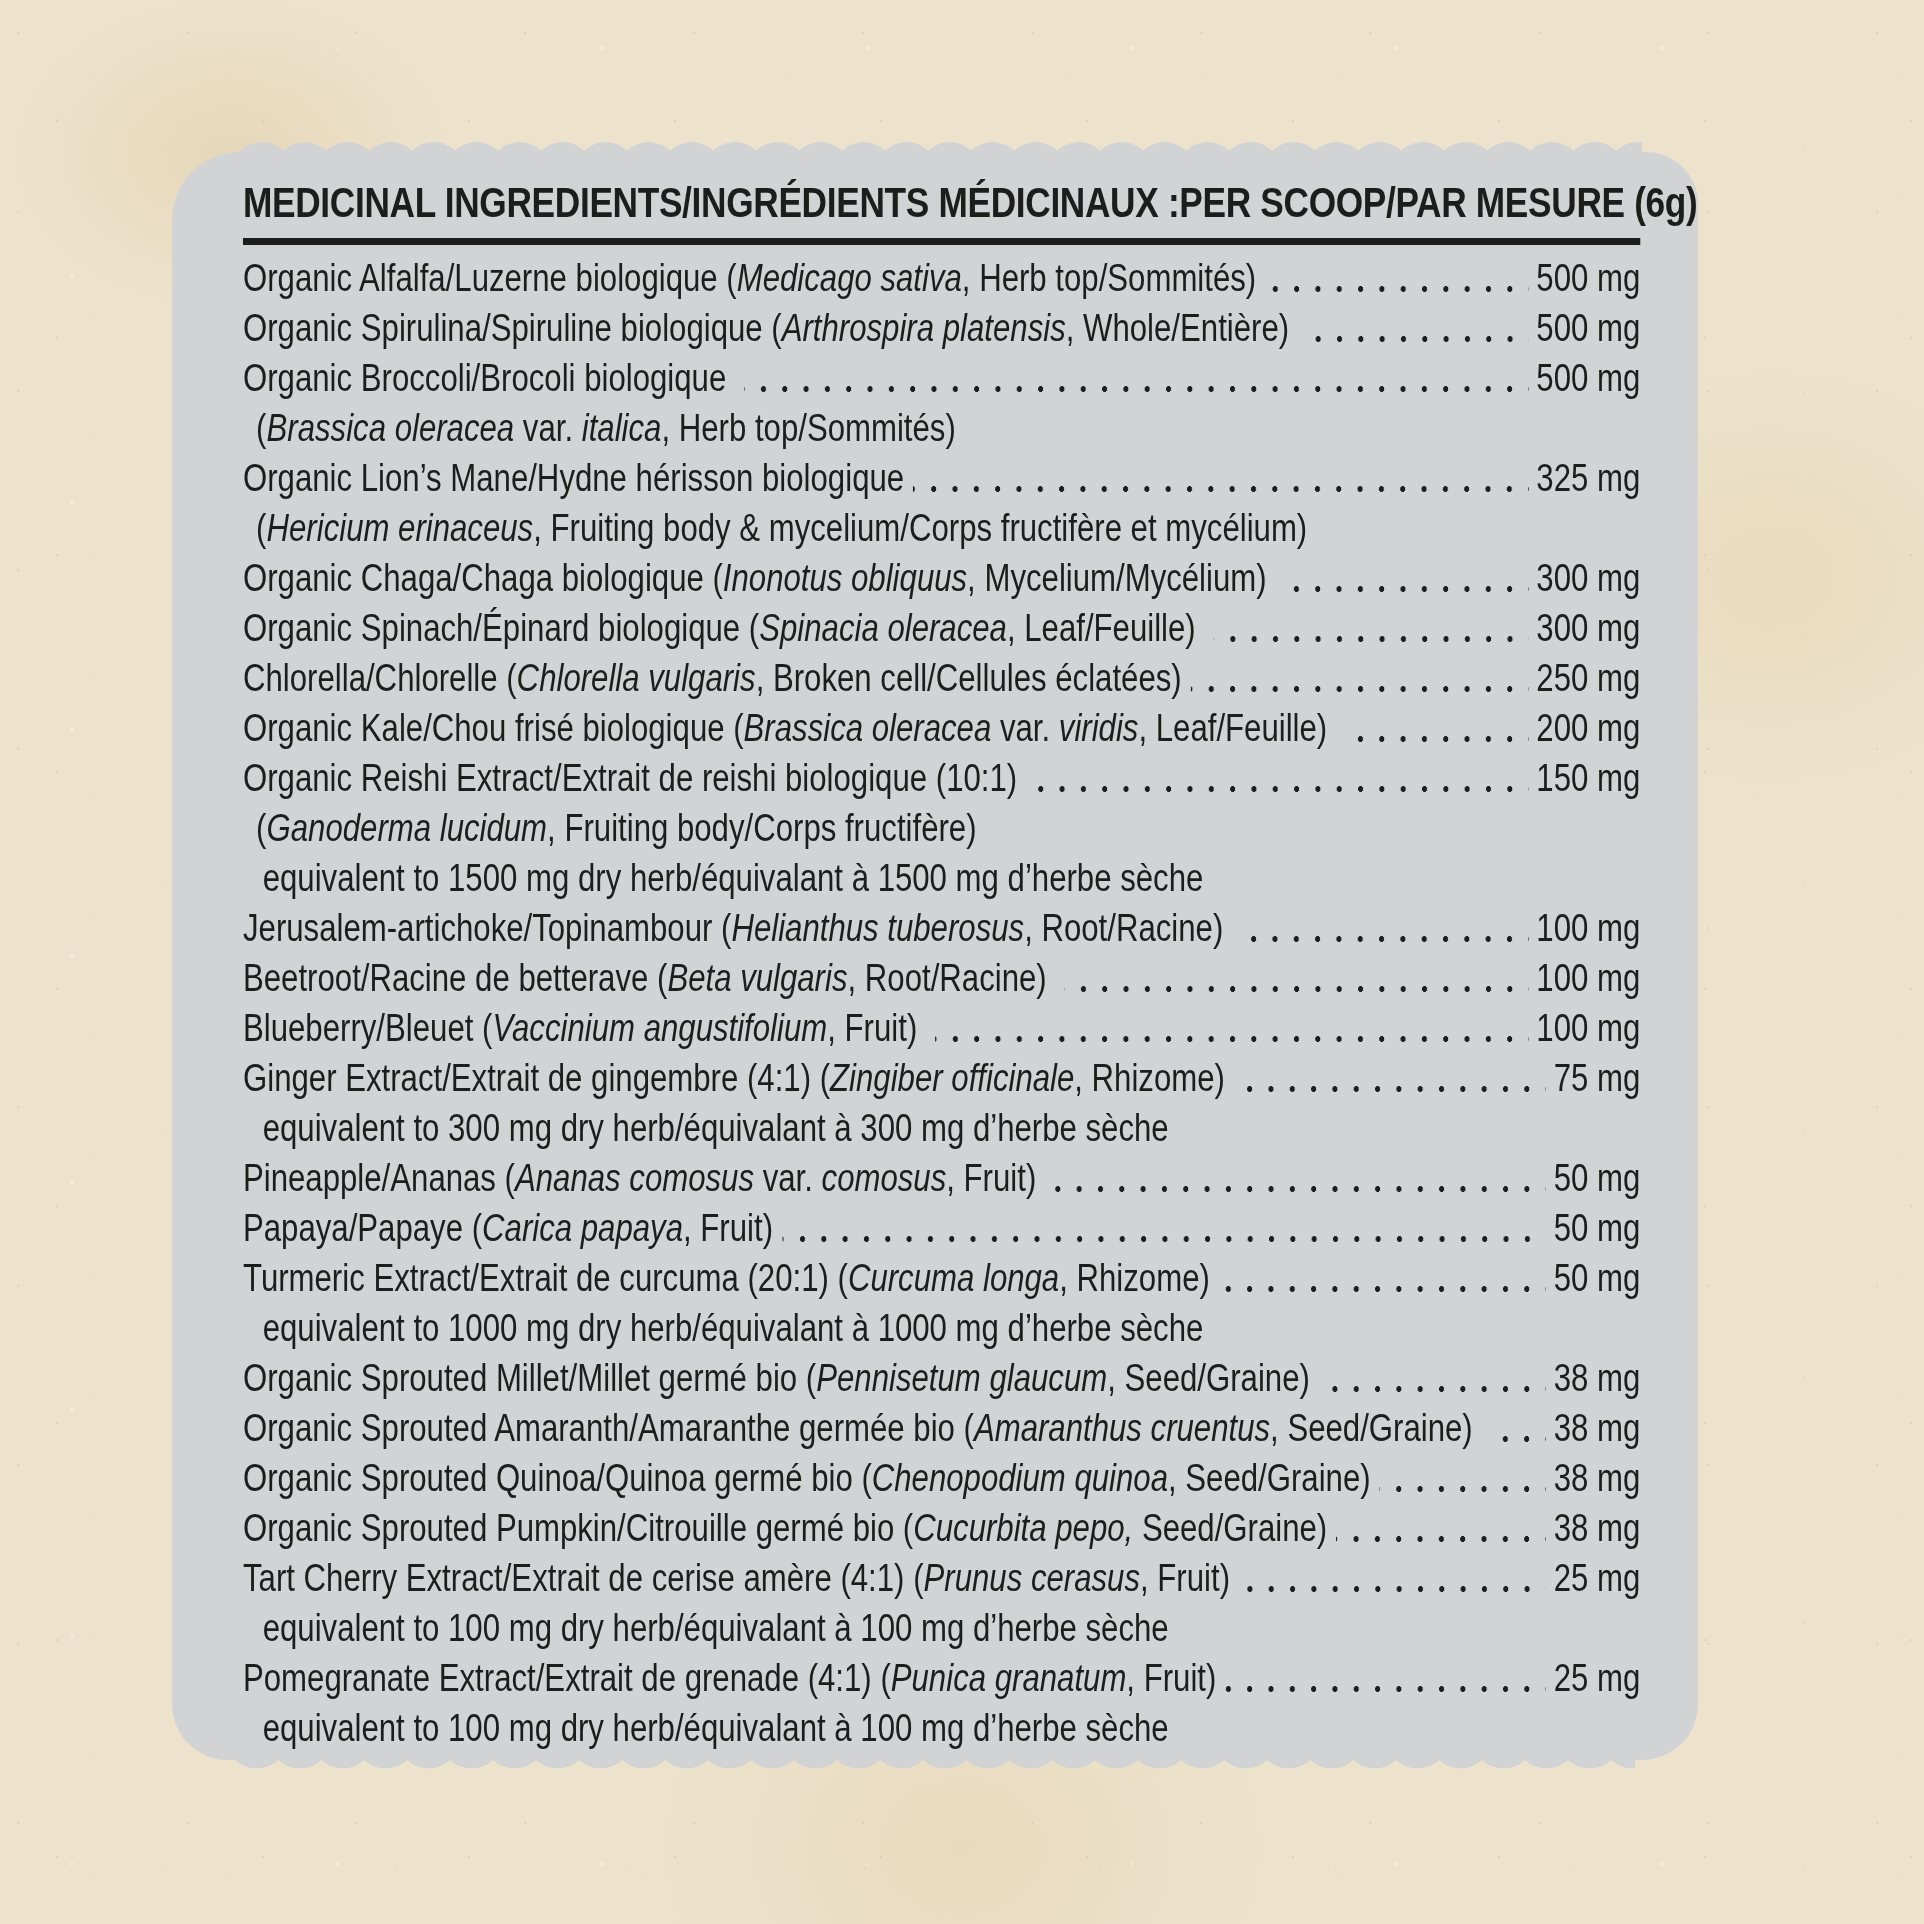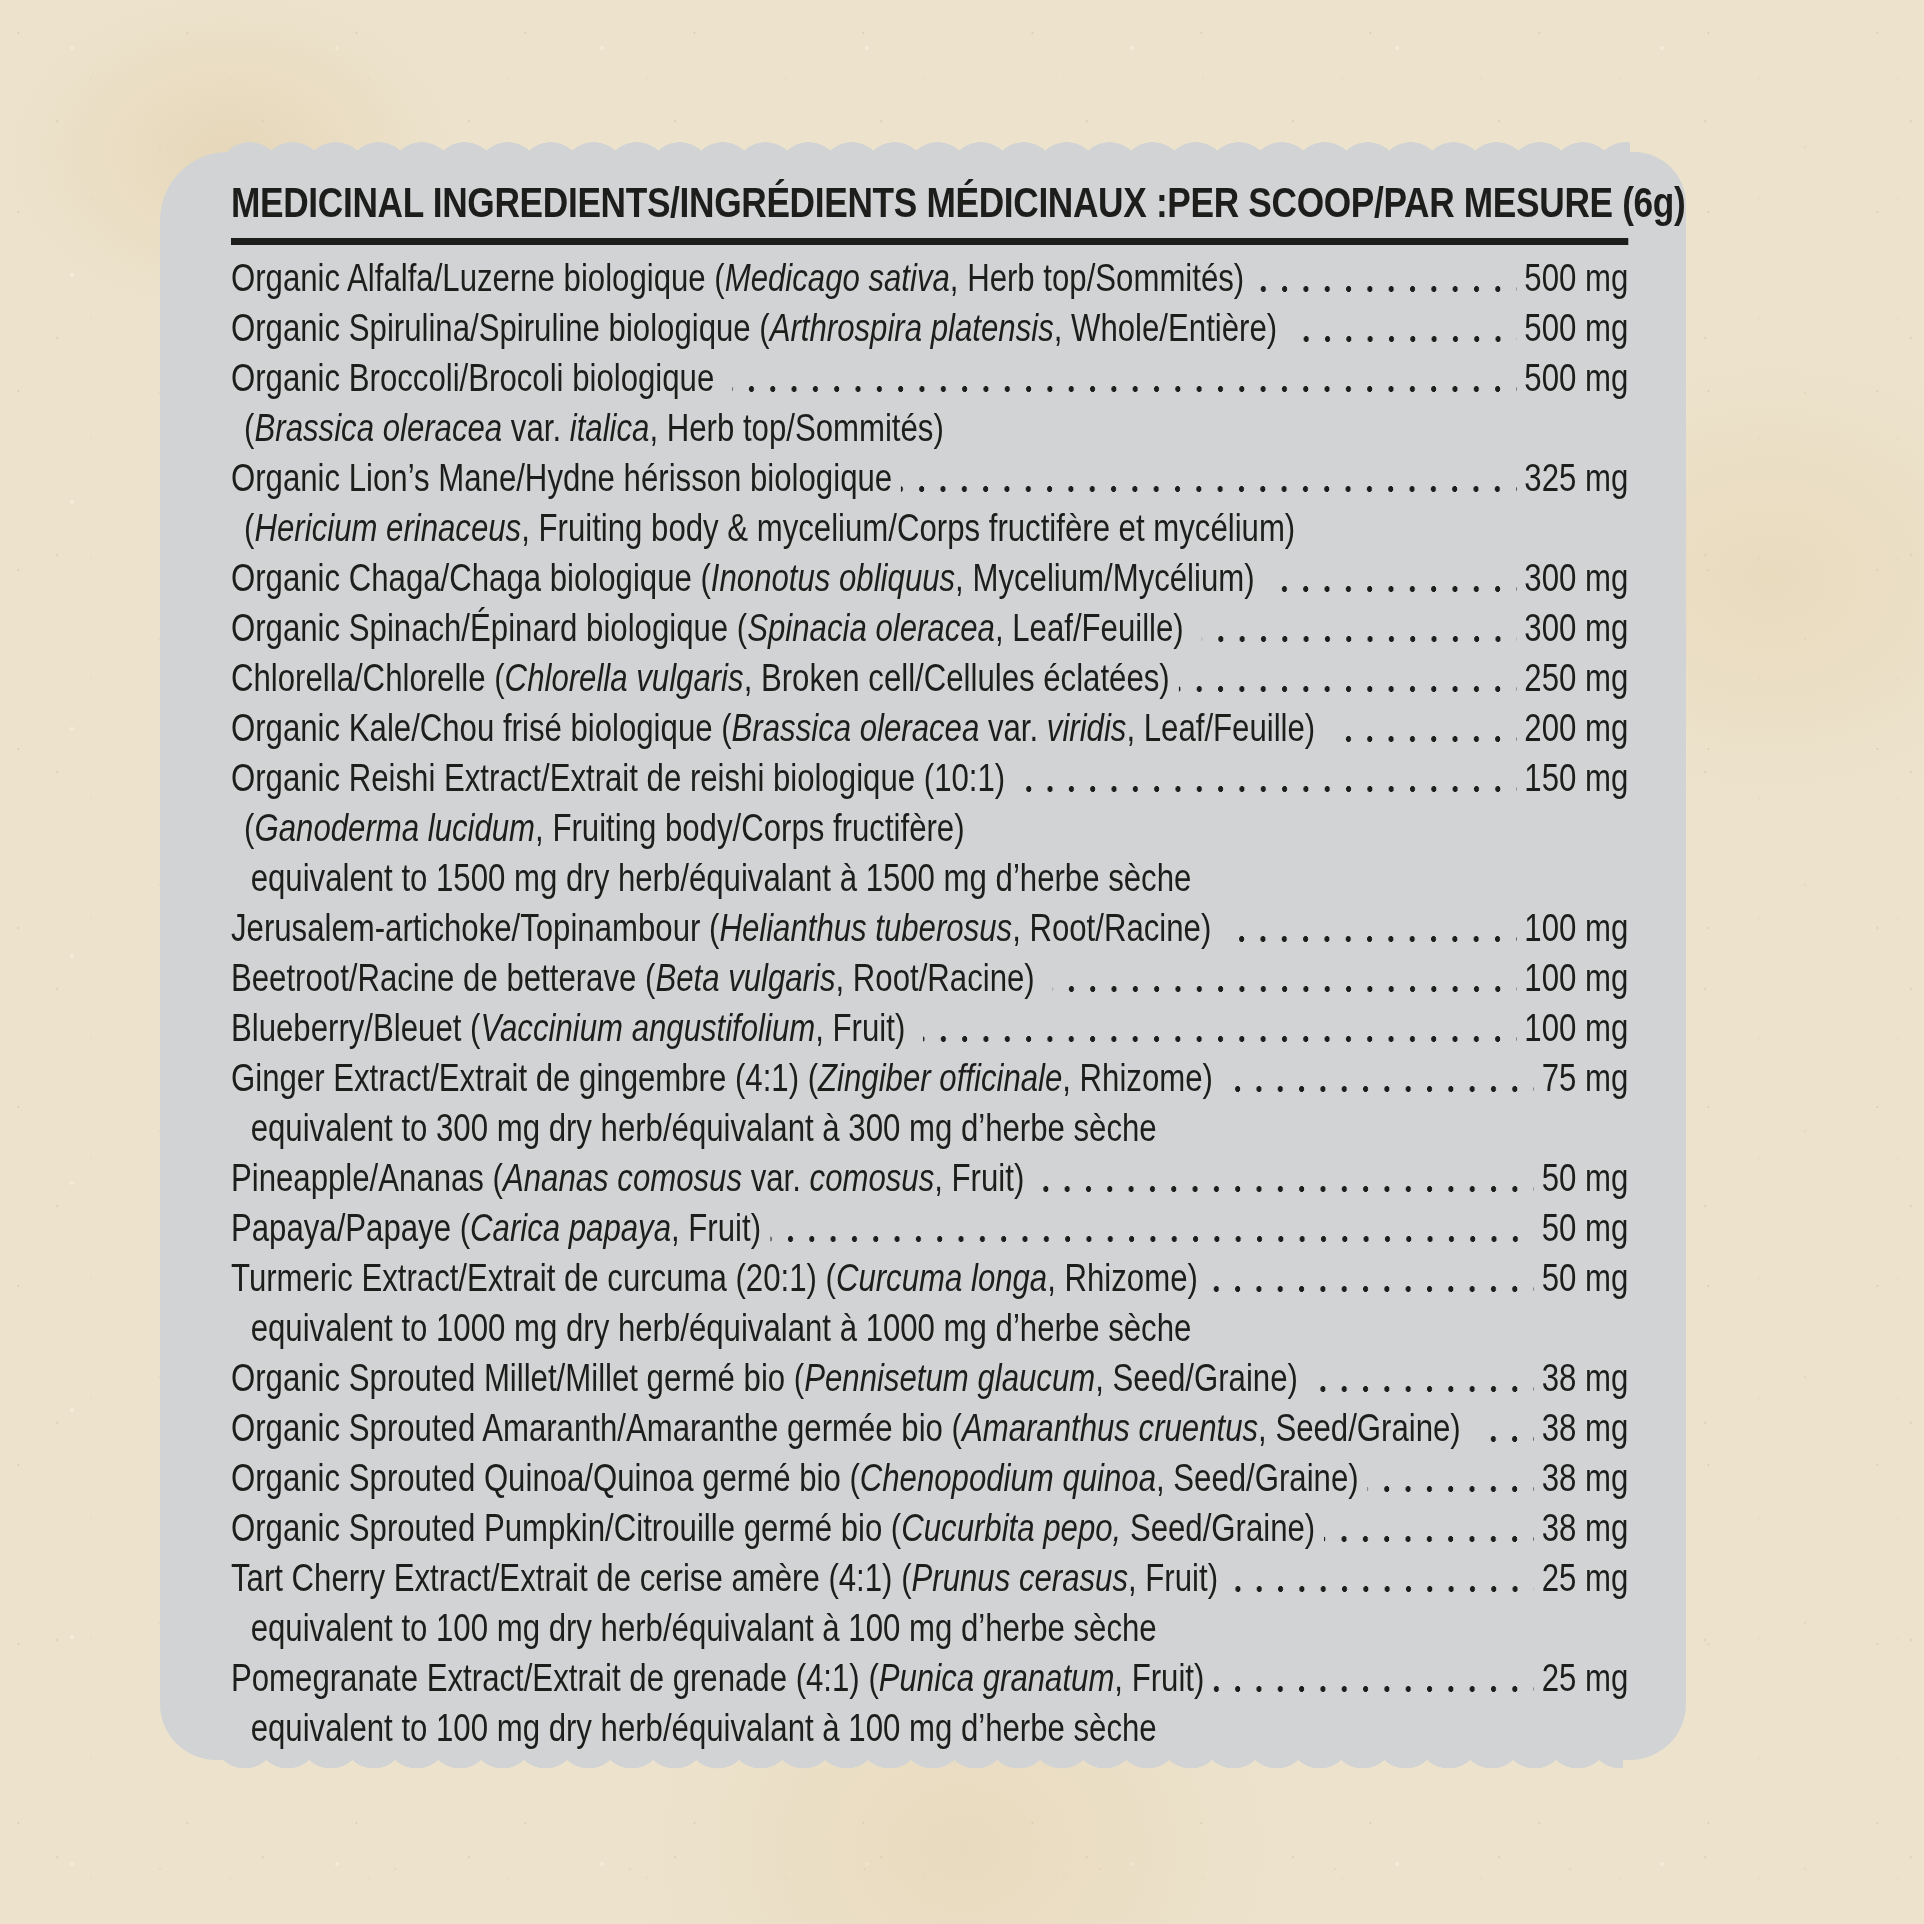--- a/index.html
+++ b/index.html
@@ -23,21 +23,21 @@
       radial-gradient(4px 4px at 72px 48px,  rgba(255,252,244,.55), rgba(0,0,0,0) 70%);
     background-size:
       100% 100%, 100% 100%, 100% 100%,
       169px 179px, 139px 120px, 206px 217px, 120px 102px, 235px 246px, 265px 227px;
     background-repeat: no-repeat, no-repeat, no-repeat,
       repeat, repeat, repeat, repeat, repeat, repeat;
   }
 
   .panel {
     position: absolute;
-    left: 160px; top: 152px;
+    left: 172px; top: 152px;
     width: 1526px; height: 1608px;
     background: #d2d3d5;
     border-radius: 68px 52px 56px 56px;
   }
   .scallop-top {
     position: absolute; top: -9.6px; left: 68px; right: 56px; height: 10.4px;
     background-image: radial-gradient(circle at 21.7px 31px, #d2d3d5 30.5px, rgba(0,0,0,0) 31px);
     background-size: 43px 10.4px; background-repeat: repeat-x;
   }
   .scallop-bottom {

